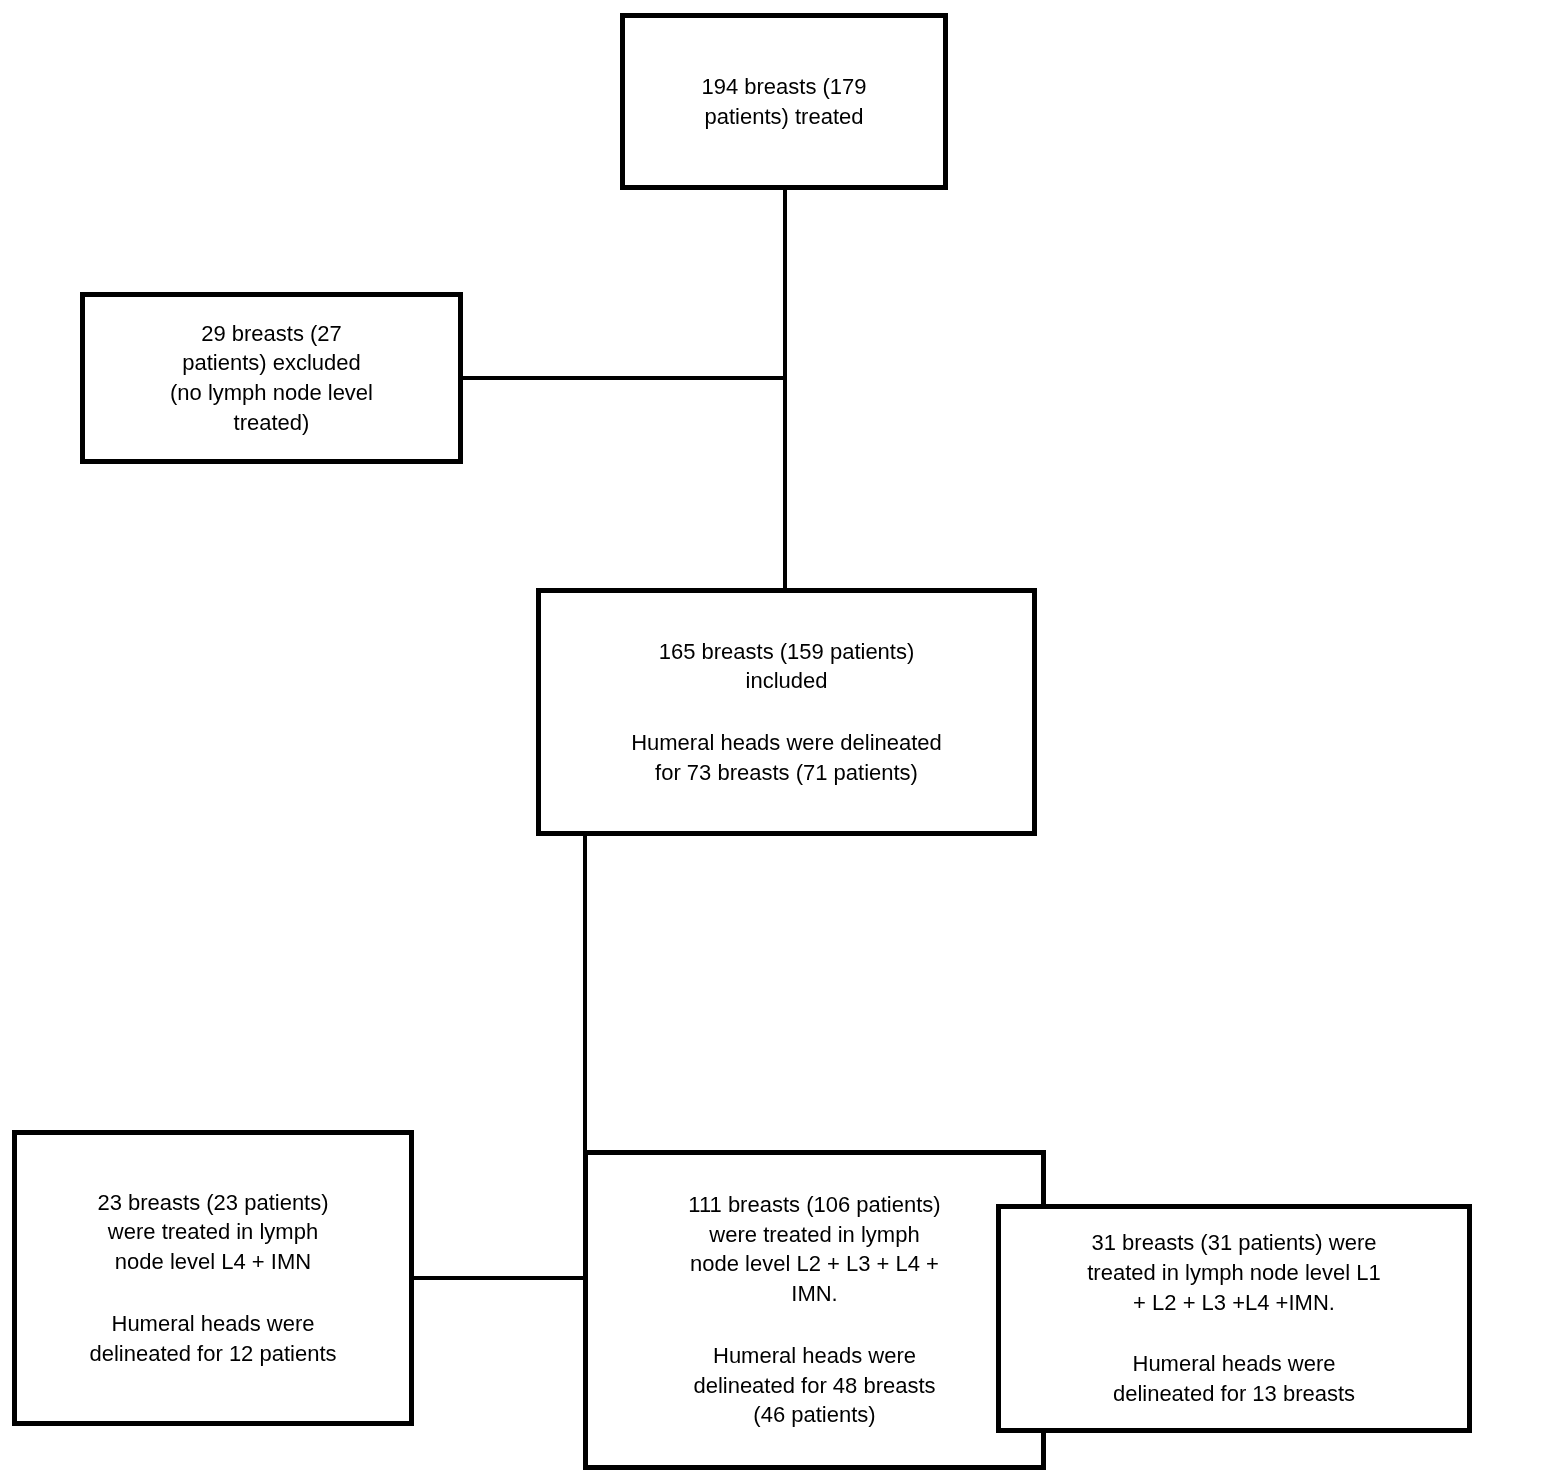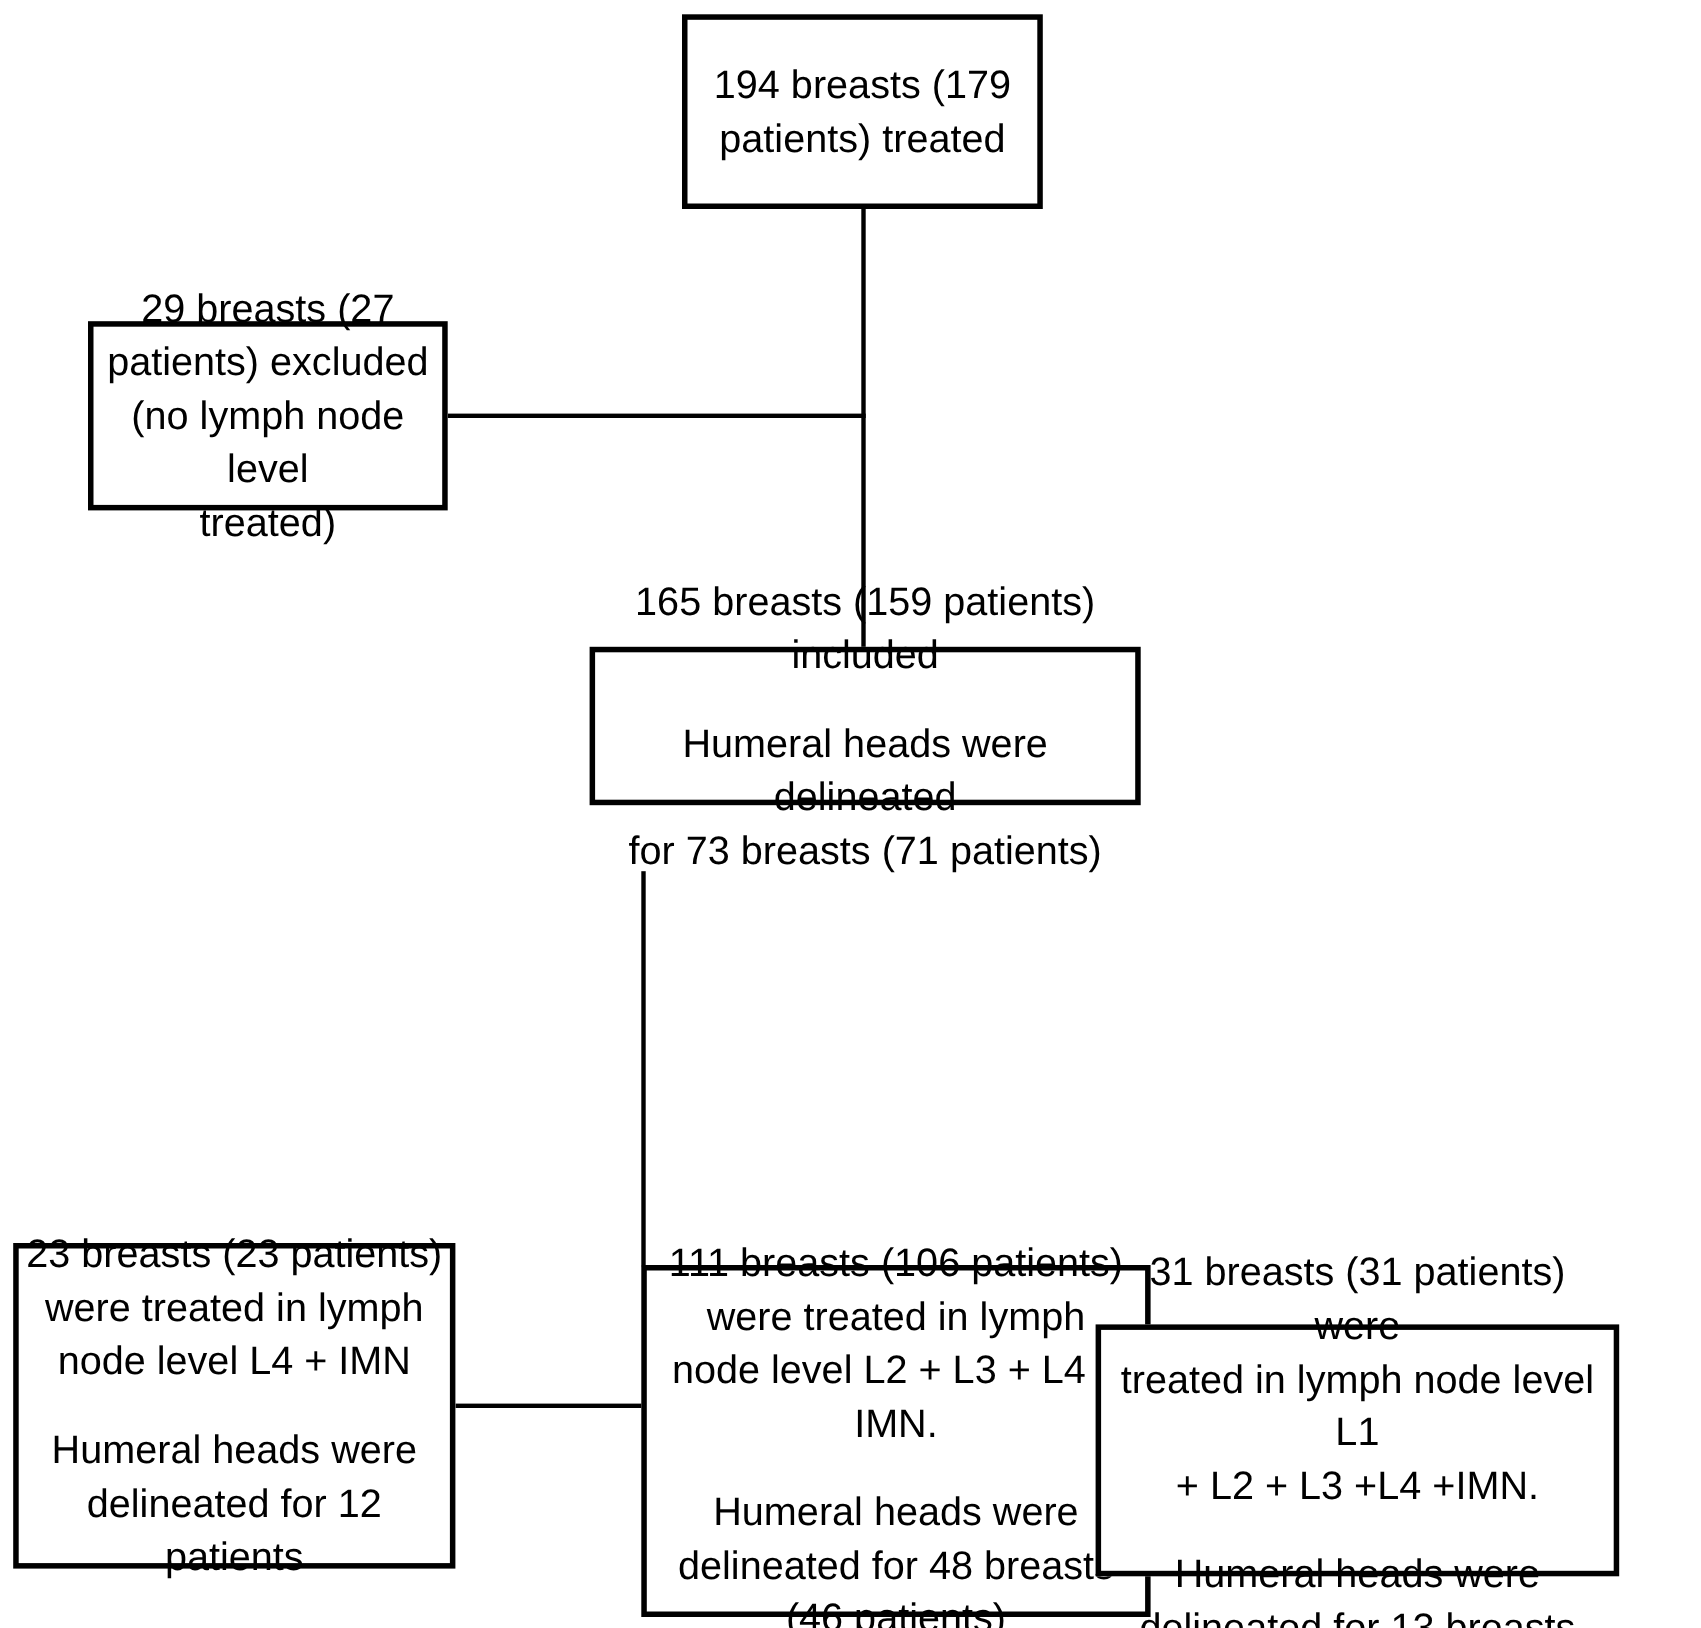--- a/index.html
+++ b/index.html
@@ -18,40 +18,40 @@
   .box {
     position: absolute;
     box-sizing: border-box;
     border: 5px solid #000000;
     background: #ffffff;
     display: flex;
     flex-direction: column;
     align-items: center;
     justify-content: center;
     text-align: center;
-    font-size: 36px;
+    font-size: 22px;
     line-height: 1.35;
   }
   .para {
     margin: 0;
     padding: 0 2px;
     white-space: pre-line;
   }
   .para + .para {
     margin-top: 32px;
   }
   .connector {
     position: absolute;
     background: #000000;
   }
 
   
   .box-treated        { left: 620px;  top: 13px;   width: 328px; height: 177px; }
-  .box-excluded       { left: 80px;   top: 292px;  width: 327px; height: 172px; }
-  .box-included       { left: 536px;  top: 588px;  width: 501px; height: 144px; }
+  .box-excluded       { left: 80px;   top: 292px;  width: 383px; height: 172px; }
+  .box-included       { left: 536px;  top: 588px;  width: 501px; height: 248px; }
   .box-l4-imn         { left: 12px;   top: 1130px; width: 402px; height: 296px; text-align: center; }
   .box-l2-l3-l4-imn   { left: 583px;  top: 1150px; width: 463px; height: 320px; }
   .box-l1-l2-l3-l4    { left: 996px; top: 1204px; width: 476px; height: 229px; }
 
   
   .line-trunk-top     { left: 783px;  top: 190px;  width: 4px;   height: 400px; }
   .line-excluded      { left: 407px;  top: 376px;  width: 380px; height: 4px;  }
   .line-trunk-bottom  { left: 583px;  top: 792px;  width: 4px;   height: 360px; }
   .line-left-branch   { left: 414px;  top: 1276px; width: 171px; height: 4px;  }
   .line-right-branch  { left: 990px;  top: 1317px; width: 69px;  height: 4px;  }

